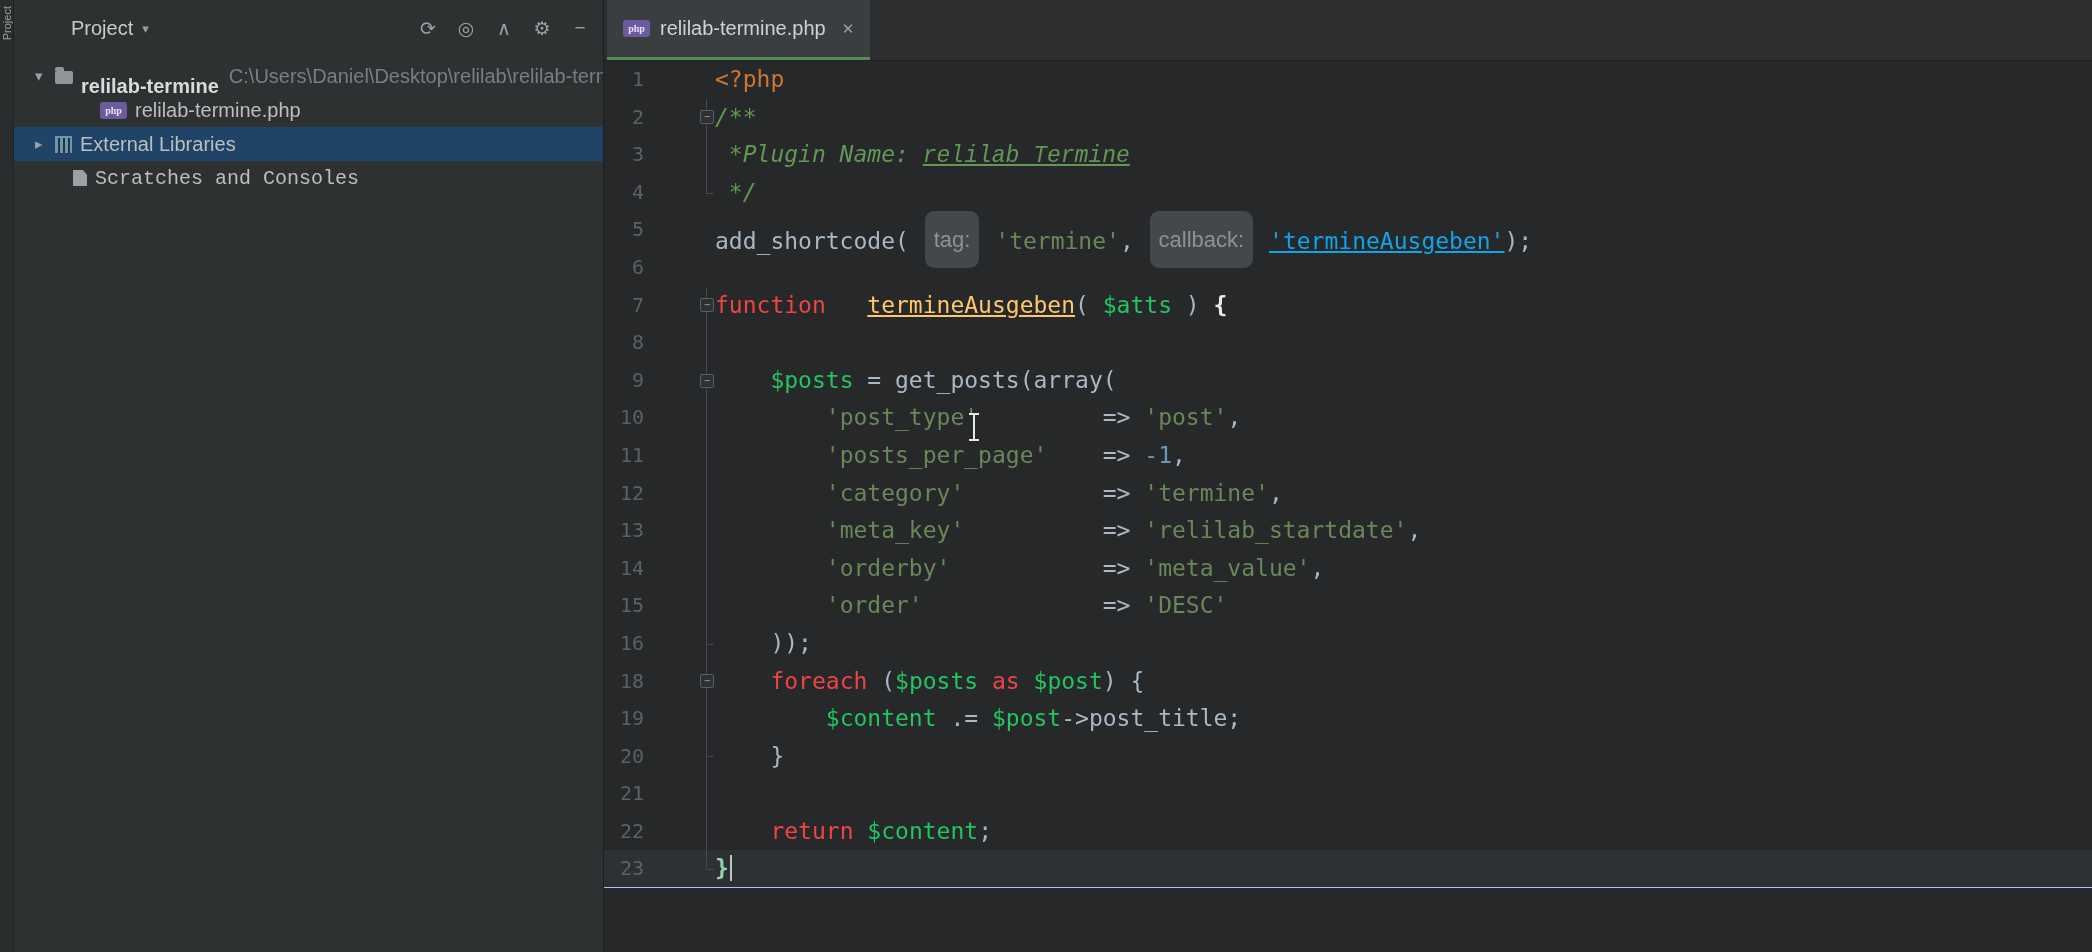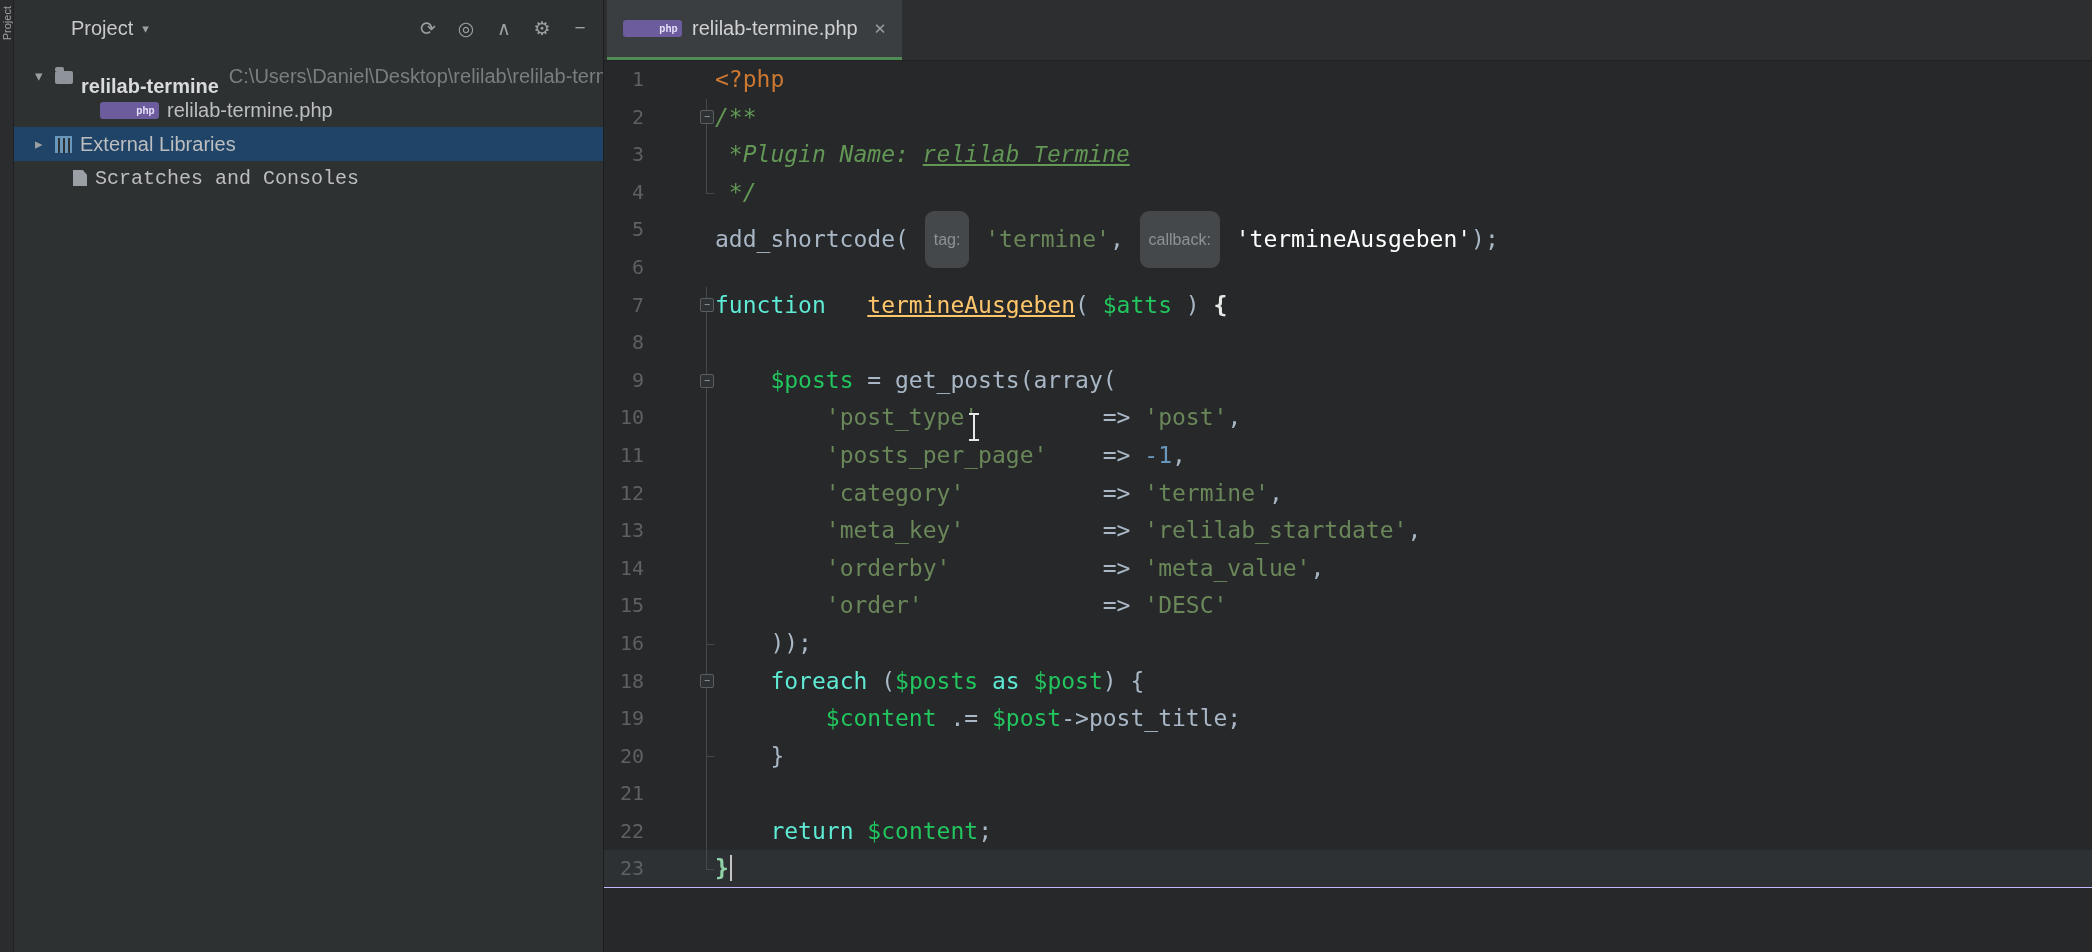--- a/index.html
+++ b/index.html
@@ -22,53 +22,53 @@
   .tree-row{height:34px;display:flex;align-items:center;white-space:nowrap;overflow:hidden;box-sizing:border-box;}
   .tree-row.sel{background:#1f4467;}
   .tw-chevron{flex:0 0 20px;width:20px;color:#9da0a2;font-size:15px;text-align:left;}
   .tw-icon{margin-right:8px;flex:0 0 auto;}
   .tw-label{color:#bcbec0;}
   .tw-label.bold{font-weight:bold;color:#d8dadc;margin-top:20px;}
   .tw-path{color:#7b7e81;margin-left:10px;}
   
   .icon-folder{width:18px;height:13px;background:#8f949a;border-radius:2px;position:relative;margin-top:3px;display:inline-block;}
   .icon-folder::before{content:"";position:absolute;top:-4px;left:0;width:9px;height:4px;background:#8f949a;border-radius:2px 2px 0 0;}
-  .icon-php-file,.phppill{display:inline-flex;align-items:center;justify-content:center;width:27px;height:17px;background:#6c5b9d;color:#e8e1fa;font-size:10px;font-weight:bold;border-radius:3px;font-family:Liberation Sans, sans-serif;padding-left:32px;}
+  .icon-php-file,.phppill{display:inline-flex;align-items:center;justify-content:center;width:27px;height:17px;background:#6c5b9d;color:#e8e1fa;font-size:10px;font-weight:bold;border-radius:3px;font-family:Liberation Serif, serif;}
   .icon-library{width:17px;height:15px;display:inline-block;background:repeating-linear-gradient(90deg,#6897bb 0 3px,#2e3132 3px 5px);border-top:2px solid #6897bb;}
   .icon-scratches{width:14px;height:16px;display:inline-block;background:#9aa0a6;clip-path:polygon(0 0,70% 0,100% 30%,100% 100%,0 100%);}
   
   .editor{position:absolute;left:604px;top:0;right:0;bottom:0;background:#262829;}
   .tabbar{height:60px;background:#2c2e30;border-bottom:1px solid #202223;display:flex;align-items:stretch;}
   .tab{height:60px;display:flex;align-items:center;gap:10px;padding:0 16px;margin-left:3px;background:#3b3e40;border-bottom:3px solid #4f8d55;color:#cfd1d3;font-size:20px;box-sizing:border-box;cursor:default;}
   .tab-close{color:#9da0a2;font-size:15px;margin-left:6px;}
   
   .code{position:relative;font-family:"DejaVu Sans Mono","Liberation Mono",monospace;font-size:23px;}
   .line{display:flex;height:37.6px;line-height:37.6px;white-space:pre;box-sizing:border-box;}
   .line.hl{background:#2e3133;border-bottom:1px solid #c4b5fd;}
   .ln{flex:0 0 40px;text-align:right;color:#5d6163;font-size:20px;}
   .fold{flex:0 0 71px;position:relative;}
   .src{flex:1 1 auto;color:#a9b7c6;}
   .fold.start::before,.fold.mid::before,.fold.endM::before{content:"";position:absolute;left:62px;top:0;bottom:0;width:1px;background:#46494c;}
   .fold.endT::before{content:"";position:absolute;left:62px;top:0;height:50%;width:1px;background:#46494c;}
   .fold.endT::after,.fold.endM::after{content:"";position:absolute;left:62px;top:50%;width:8px;height:1px;background:#46494c;}
   .fold.start::after{content:"−";position:absolute;left:56px;top:50%;transform:translateY(-50%);width:12px;height:12px;background:#2e3133;border:1px solid #5b5e61;color:#9da0a2;font-size:10px;line-height:12px;text-align:center;border-radius:2px;}
   
   .t-def{color:#a9b7c6;}
-  .t-kw{color:#5eead4;}
+  .t-kw{color:#ef4444;}
   .t-tag{color:#cc7832;text-align:center;}
   .t-str{color:#6a8759;}
-  .t-stru{color:#ffffff;}
+  .t-stru{color:#0ea5e9;text-decoration:underline;}
   .t-var{color:#22c55e;}
   .t-num{color:#6897bb;}
   .t-cmt{color:#629755;font-style:italic;}
   .t-cmtu{color:#629755;font-style:italic;text-decoration:underline;font-family:Liberation Mono, monospace;}
   .t-fnu{color:#ffc66b;text-decoration:underline;}
   .t-brace{color:#e8e8e8;font-weight:bold;}
   .t-mbrace{color:#8fd3a7;font-weight:bold;}
-  .t-hint{display:inline-block;background:#45484b;color:#8e9295;border-radius:9px;padding:16px 9px;font-size:16px;line-height:25px;height:25px;vertical-align:2px;margin:0 2px;font-family:"Liberation Sans","DejaVu Sans",sans-serif;}
+  .t-hint{display:inline-block;background:#45484b;color:#8e9295;border-radius:9px;padding:16px 9px;font-size:22px;line-height:25px;height:25px;vertical-align:2px;margin:0 2px;font-family:"Liberation Sans","DejaVu Sans",sans-serif;}
   .caret{display:inline-block;width:2px;height:26px;background:#c4c4c4;vertical-align:-5px;margin-left:1px;}
   
   .ibeam{position:absolute;left:973px;top:415px;width:2px;height:24px;background:#e8e8e8;z-index:9;}
   .ibeam::before,.ibeam::after{content:"";position:absolute;left:-4px;width:10px;height:2px;background:#e8e8e8;}
   .ibeam::before{top:-2px;}
   .ibeam::after{bottom:-2px;}
 </style>
 </head>
 <body>
 

